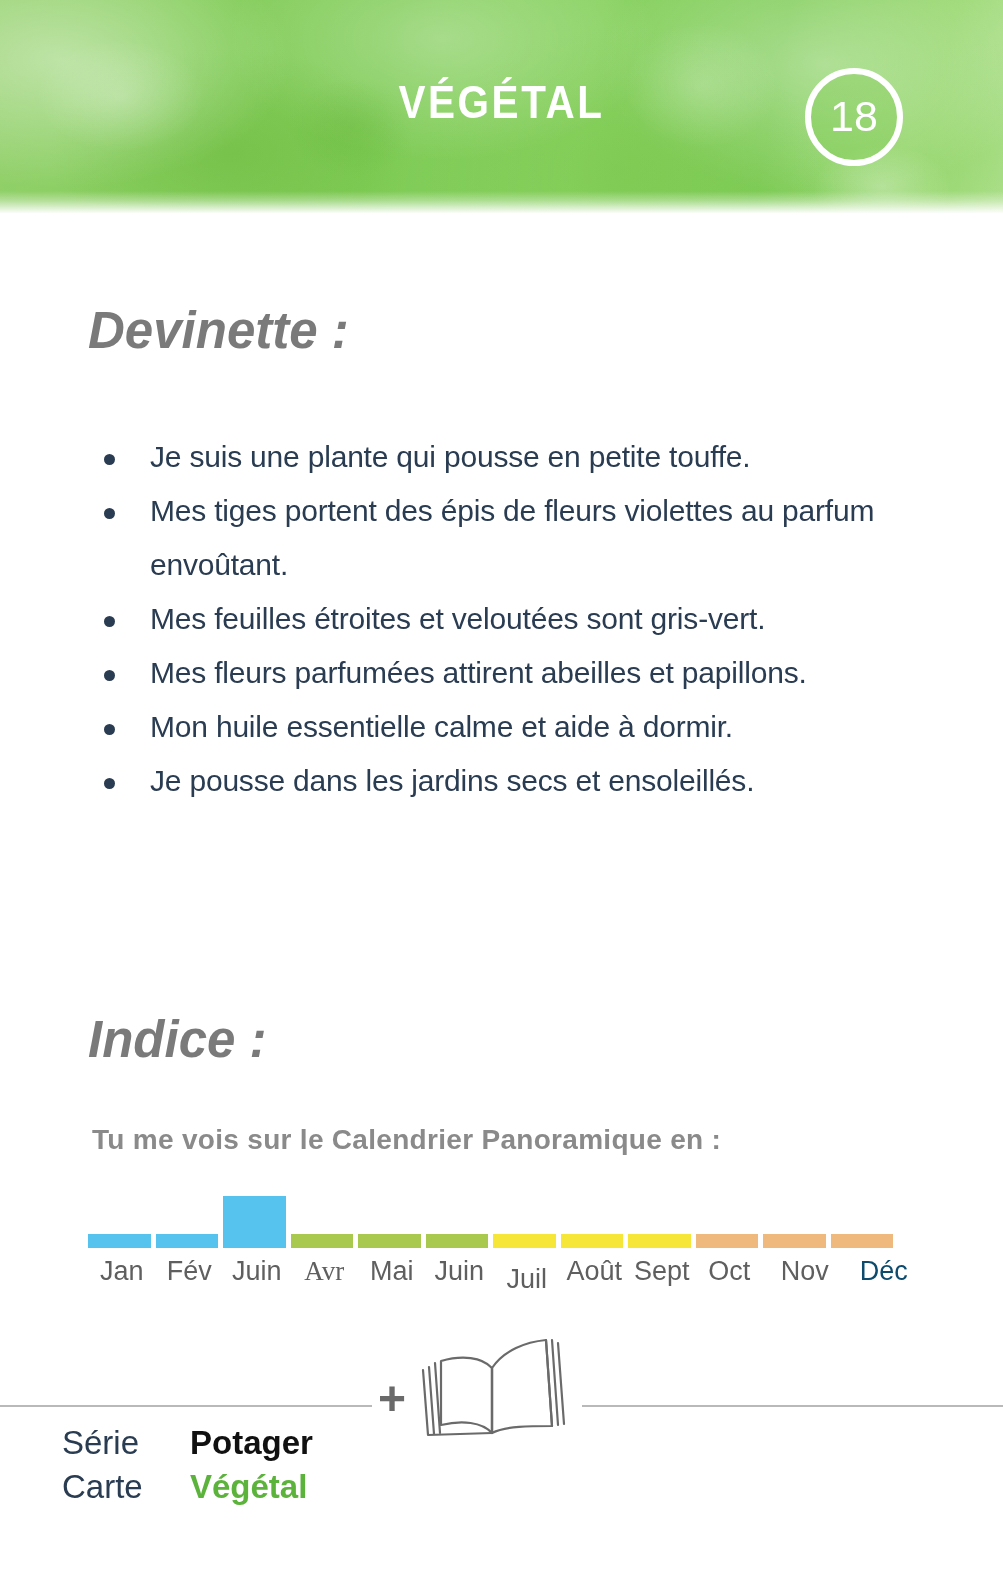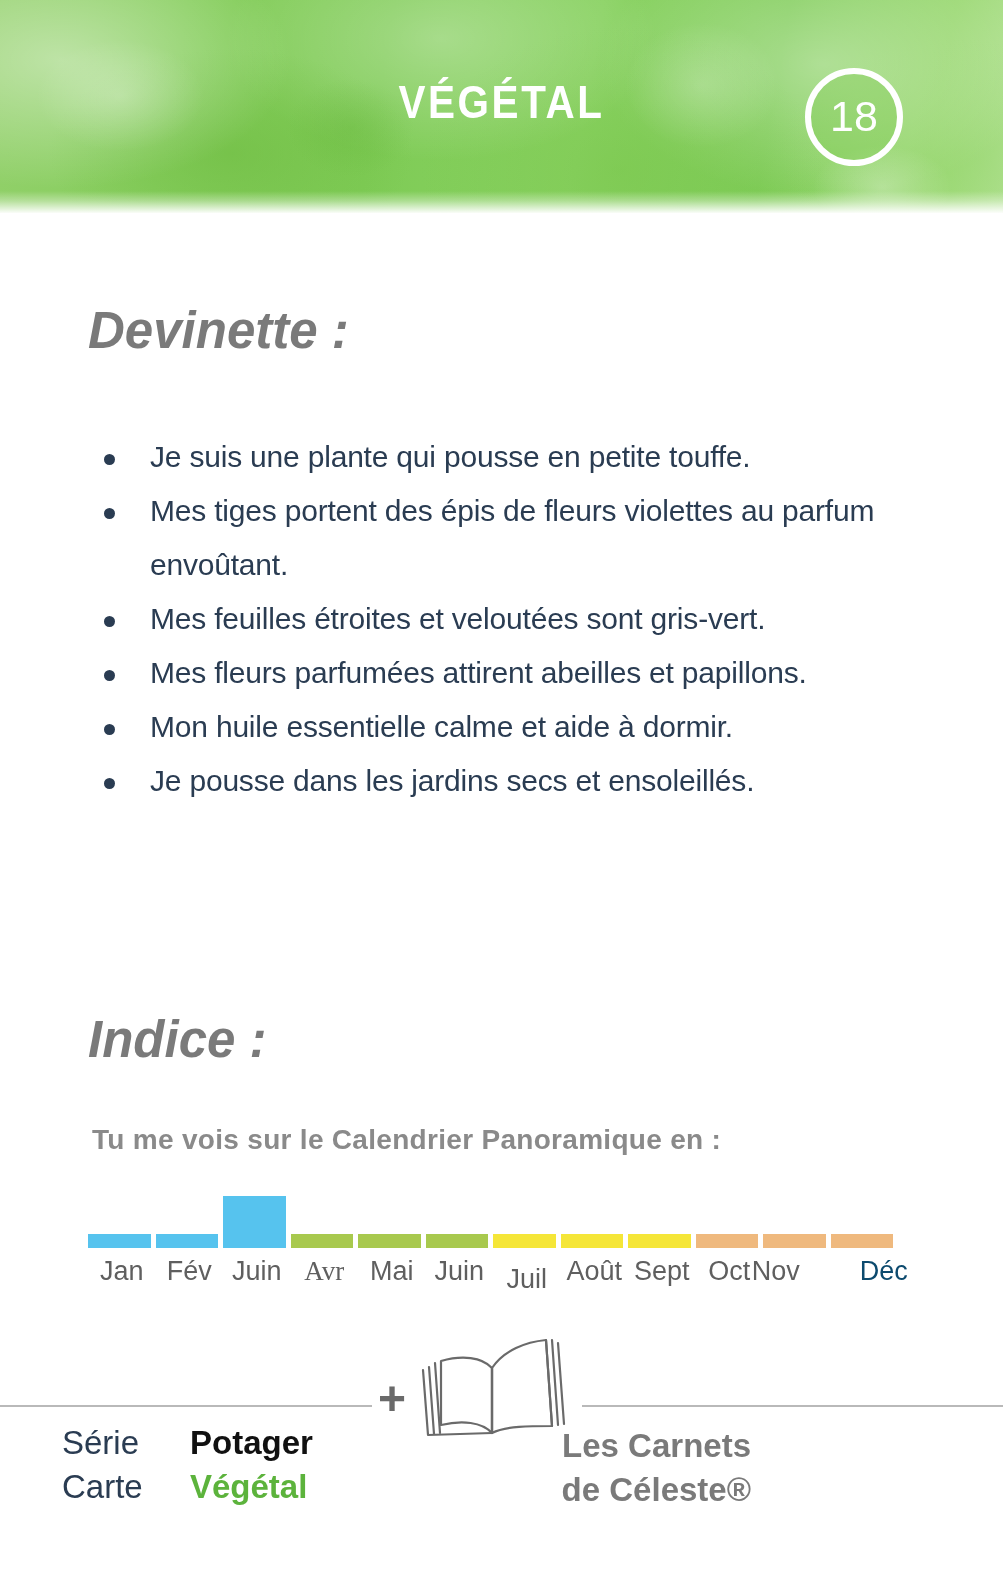--- a/index.html
+++ b/index.html
@@ -294,21 +294,21 @@
         <div class="cal-label" style="left: -6px; width: 79.5px; color: rgb(95, 95, 95);">Jan</div>
         <div class="cal-label" style="left: 61.5px; width: 79.5px; color: rgb(95, 95, 95);">Fév</div>
         <div class="cal-label" style="left: 129px; width: 79.5px; color: rgb(95, 95, 95);">Juin</div>
         <div class="cal-label" style="left: 196.5px; width: 79.5px; color: rgb(95, 95, 95); font-family: Liberation Serif, serif;">Avr</div>
         <div class="cal-label" style="left: 264px; width: 79.5px; color: rgb(95, 95, 95);">Mai</div>
         <div class="cal-label" style="left: 331.5px; width: 79.5px; color: rgb(95, 95, 95);">Juin</div>
         <div class="cal-label" style="left: 399px; width: 79.5px; color: rgb(95, 95, 95); margin-top: 8px;">Juil</div>
         <div class="cal-label" style="left: 466.5px; width: 79.5px; color: rgb(95, 95, 95);">Août</div>
         <div class="cal-label" style="left: 534px; width: 79.5px; color: rgb(95, 95, 95);">Sept</div>
         <div class="cal-label" style="left: 601.5px; width: 79.5px; color: rgb(95, 95, 95);">Oct</div>
-        <div class="cal-label" style="left: 648px; width: 79.5px; color: rgb(95, 95, 95);">Nov</div>
+        <div class="cal-label" style="left: 677px; width: 79.5px; color: rgb(95, 95, 95);">Nov</div>
         <div class="cal-label" style="left: 756px; width: 79.5px; color: #0c4a6e;">Déc</div>
       </div>
   </div>
 
   <div class="divider" id="divider-left"></div>
   <div class="divider" id="divider-right"></div>
 
   <div class="plus-sign">+</div>
 
   <div class="book-icon">
@@ -334,18 +334,14 @@
     <div class="footer-row">
       <span class="footer-key">Série</span>
       <span class="footer-val" id="serie-value">Potager</span>
     </div>
     <div class="footer-row">
       <span class="footer-key">Carte</span>
       <span class="footer-val" id="carte-value">Végétal</span>
     </div>
   </div>
 
-  <div class="footer-right">
-    <div>Les Carnets</div>
-    <div>de Céleste®</div>
-  </div>
 
 </div>
 
 </body></html>

